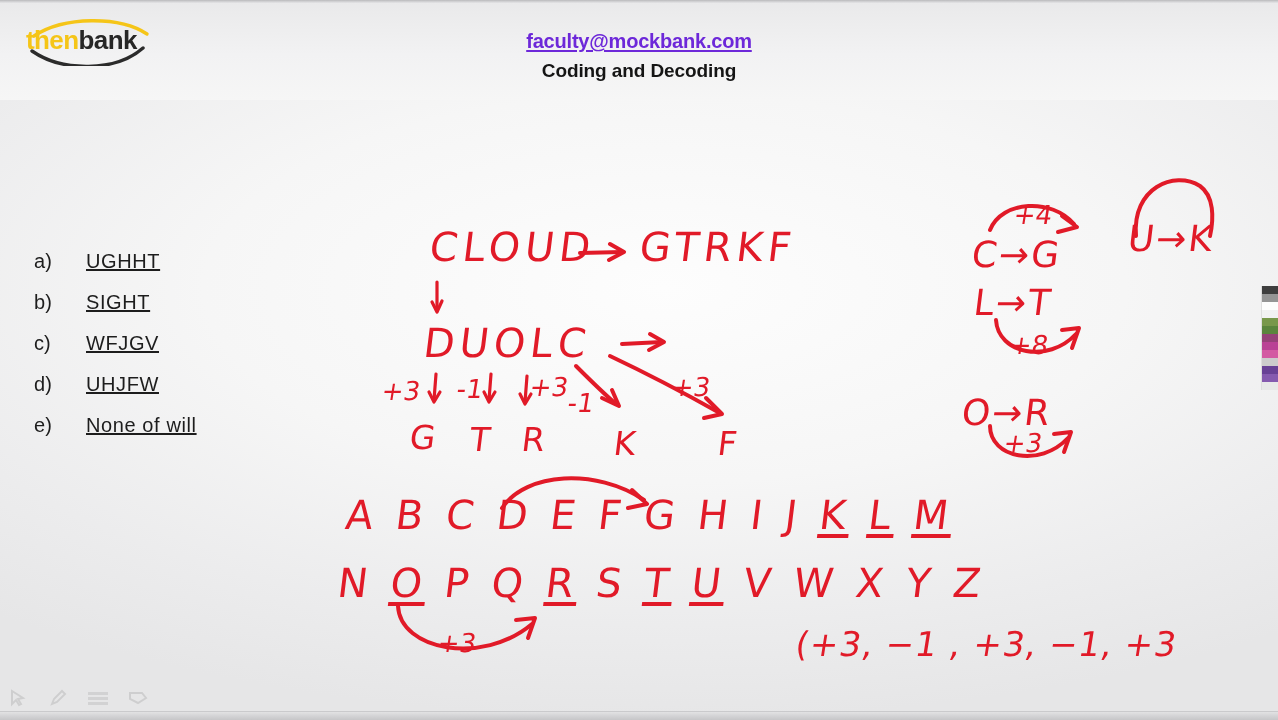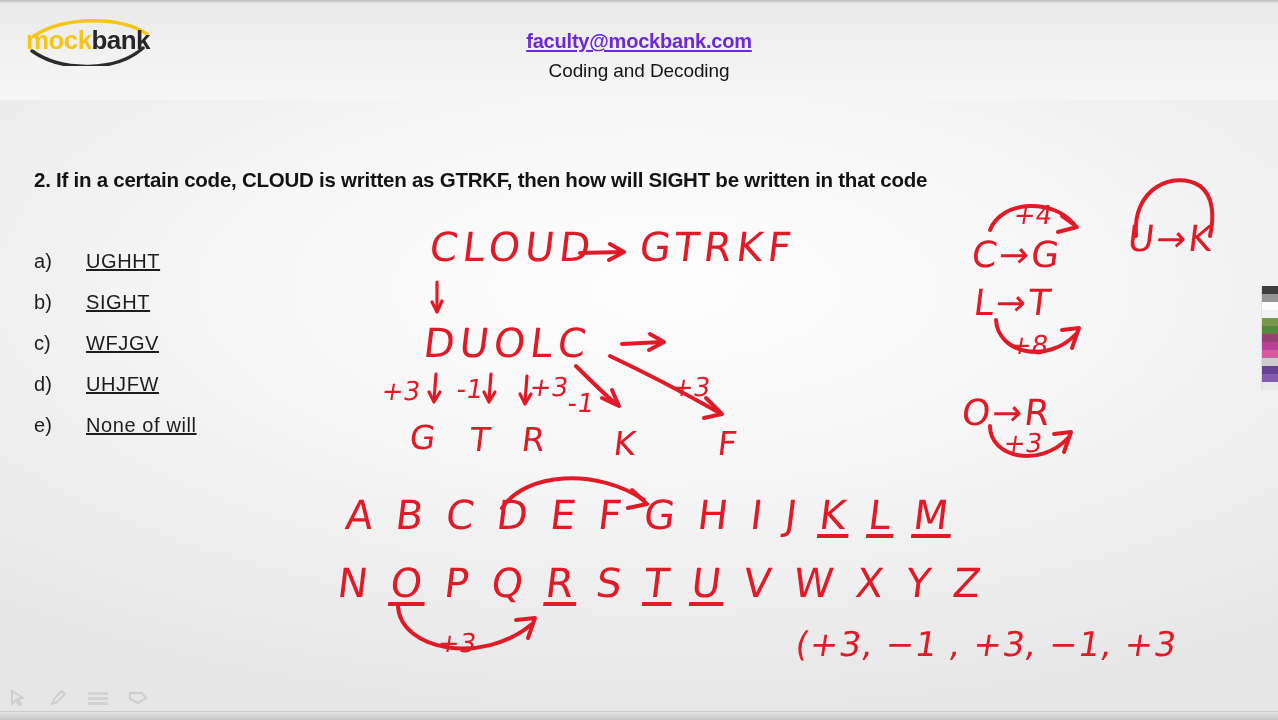--- a/index.html
+++ b/index.html
@@ -76,21 +76,21 @@
     font-size: 20px;
     font-weight: bold;
     text-decoration: underline;
     text-underline-offset: 2px;
     letter-spacing: -0.2px;
   }
   .subject {
     margin-top: 7px;
     color: #151515;
     font-size: 19px;
-    font-weight: normal;
+    font-weight: bold;
     letter-spacing: -0.1px;
   }
 
   
   .question {
     position: absolute;
     left: 34px;
     top: 168px;
     width: 1160px;
     font-size: 20.5px;
@@ -191,29 +191,28 @@
 
   <div class="board"></div>
   <div class="board-sheen"></div>
   <div class="top-hairline"></div>
 
   <div class="logo">
     <svg width="160" height="52" viewBox="0 0 160 52">
       <path d="M22 22 C 52 2, 108 2, 135 20" fill="none" stroke="#f5c518" stroke-width="3.4" stroke-linecap="round"></path>
       <path d="M20 37 C 50 58, 104 58, 131 34" fill="none" stroke="#2b2b2b" stroke-width="3.4" stroke-linecap="round"></path>
     </svg>
-    <div class="logo-text"><span class="logo-mock">mock</span><span class="logo-bank">bank</span></div>
+    <div class="logo-text"><span class="logo-mock">then</span><span class="logo-bank">bank</span></div>
   </div>
 
   <div class="header">
     <a class="email-link" href="#">faculty@mockbank.com</a>
     <div class="subject">Coding and Decoding</div>
   </div>
 
-  <div class="question">2. If in a certain code, CLOUD is written as GTRKF, then how will SIGHT be written in that code</div>
 
   <div class="options">
     <div class="option">
       <span class="option-key">a)</span>
       <span class="option-val">UGHHT</span>
     </div>
     <div class="option">
       <span class="option-key">b)</span>
       <span class="option-val">SIGHT</span>
     </div>

